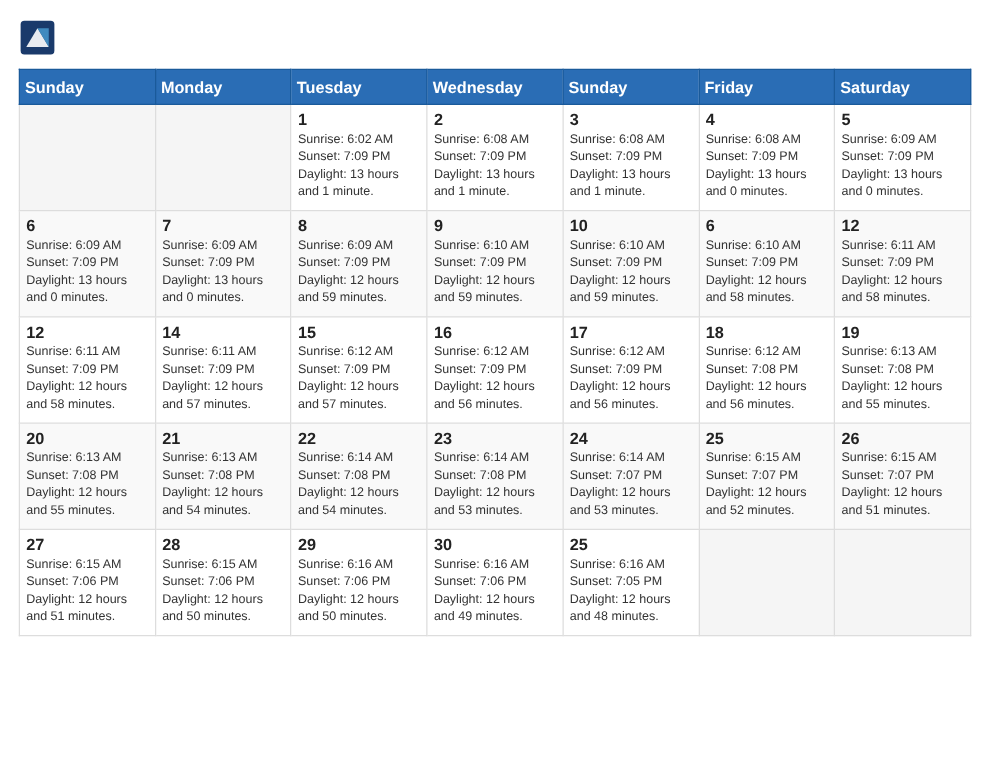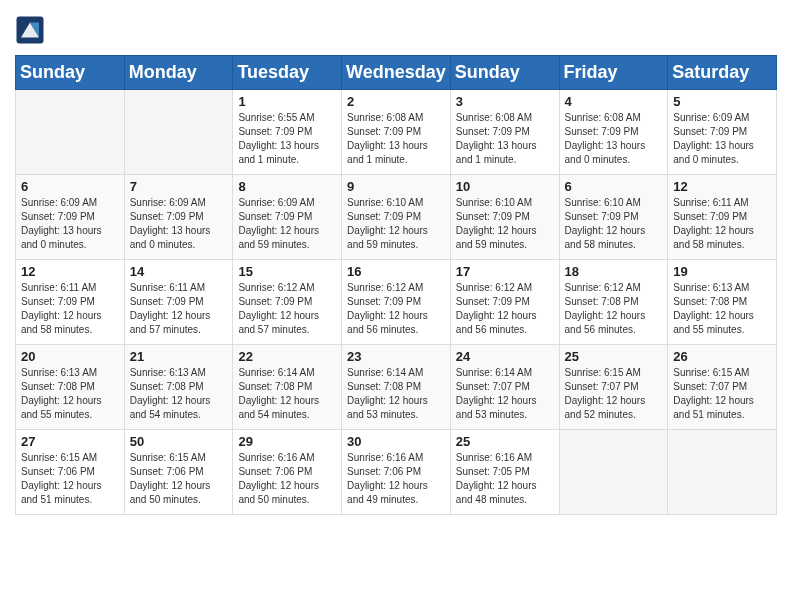--- a/index.html
+++ b/index.html
@@ -47,21 +47,21 @@
       color: #444;
     }
     .calendar {
       width: 100%;
       border-collapse: collapse;
       border: 1px solid #ccc;
     }
     .calendar th {
       background: #2a6db5;
       color: #fff;
-      font-size: 18px;
+      font-size: 13px;
       font-weight: bold;
       padding: 6px 4px;
       text-align: left;
       border: 1px solid #1a5a9a;
     }
     .calendar td {
       width: 14.28%;
       vertical-align: top;
       padding: 4px 5px;
       border: 1px solid #ddd;
@@ -120,21 +120,21 @@
         <th>Friday</th>
         <th>Saturday</th>
       </tr>
   </thead>
   <tbody id="calendar-body">
   <tr class="week-row">
         <td class="empty-cell"></td>
         <td class="empty-cell"></td>
         <td>
           <span class="day-num">1</span>
-          <div class="day-info" style="white-space: pre-line;">Sunrise: 6:55 AM
+          <div class="day-info" style="white-space: pre-line;">Sunrise: 6:02 AM
 Sunset: 7:09 PM
 Daylight: 13 hours and 1 minute.</div>
         </td>
         <td>
           <span class="day-num">2</span>
           <div class="day-info" style="white-space: pre-line;">Sunrise: 6:08 AM
 Sunset: 7:09 PM
 Daylight: 13 hours and 1 minute.</div>
         </td>
         <td>
@@ -289,21 +289,21 @@
         </td>
       </tr>
       <tr class="week-row">
         <td>
           <span class="day-num">27</span>
           <div class="day-info" style="white-space: pre-line;">Sunrise: 6:15 AM
 Sunset: 7:06 PM
 Daylight: 12 hours and 51 minutes.</div>
         </td>
         <td>
-          <span class="day-num">50</span>
+          <span class="day-num">28</span>
           <div class="day-info" style="white-space: pre-line;">Sunrise: 6:15 AM
 Sunset: 7:06 PM
 Daylight: 12 hours and 50 minutes.</div>
         </td>
         <td>
           <span class="day-num">29</span>
           <div class="day-info" style="white-space: pre-line;">Sunrise: 6:16 AM
 Sunset: 7:06 PM
 Daylight: 12 hours and 50 minutes.</div>
         </td>

